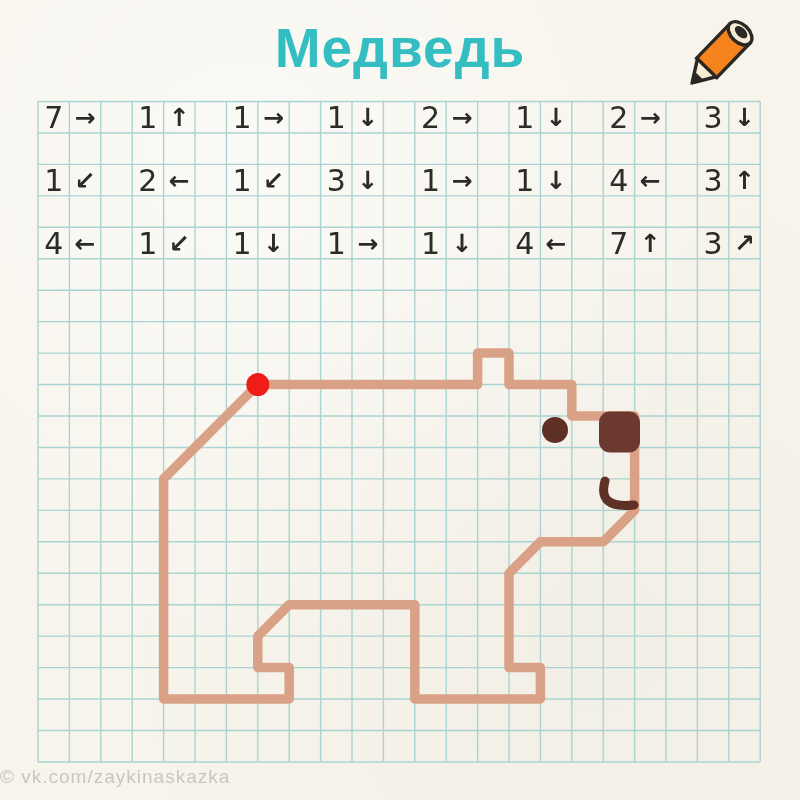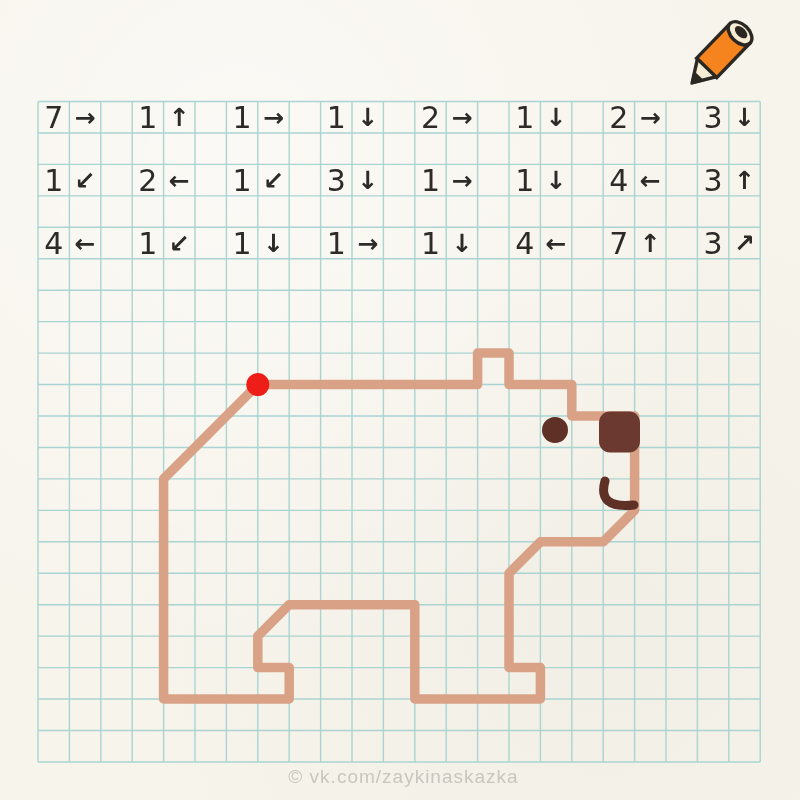--- a/index.html
+++ b/index.html
@@ -28,23 +28,22 @@
   .instructions{position:absolute;left:0;top:0;width:800px;height:800px;pointer-events:none;}
   .cellglyph{
     position:absolute;transform:translate(-50%,-50%);
     font-family:"DejaVu Sans", sans-serif;
     color:var(--ink,#2d2b28);white-space:nowrap;
   }
   .num{font-size:30px;}
   .arr{font-size:25px;font-weight:700;}
   .watermark{
     position:absolute;left:0;right:0;top:766px;
-    text-align:center;font-size:19px;letter-spacing:1px;
+    text-align:left;font-size:19px;letter-spacing:1px;
     color:var(--watermark,#cac6be);
-    padding-left:7px;
   }
 </style>
 </head>
 <body>
 
 <div class="page">
 
   <svg class="scene" viewBox="0 0 800 800" xmlns="http://www.w3.org/2000/svg">
       <line x1="38" y1="101.5" x2="38" y2="761.9499999999999" stroke="#a9d4d2" stroke-width="1.4"></line>
       <line x1="69.4" y1="101.5" x2="69.4" y2="761.9499999999999" stroke="#a9d4d2" stroke-width="1.4"></line>
@@ -92,20 +91,21 @@
       <line x1="38" y1="699.05" x2="760.1999999999999" y2="699.05" stroke="#a9d4d2" stroke-width="1.4"></line>
       <line x1="38" y1="730.5" x2="760.1999999999999" y2="730.5" stroke="#a9d4d2" stroke-width="1.4"></line>
       <line x1="38" y1="761.9499999999999" x2="760.1999999999999" y2="761.9499999999999" stroke="#a9d4d2" stroke-width="1.4"></line>
       <polygon points="257.8,384.6 477.6,384.6 477.6,353.1 509.0,353.1 509.0,384.6 571.8,384.6 571.8,416.0 634.6,416.0 634.6,510.3 603.2,541.8 540.4,541.8 509.0,573.3 509.0,667.6 540.4,667.6 540.4,699.0 414.8,699.0 414.8,604.7 289.2,604.7 257.8,636.1 257.8,667.6 289.2,667.6 289.2,699.0 163.6,699.0 163.6,478.9" fill="none" stroke="#d9a287" stroke-width="9.5" stroke-linejoin="round" stroke-linecap="round"></polygon>
       <rect x="599" y="411.5" width="41" height="41" rx="11" fill="#6b392f"></rect>
       <circle cx="555" cy="430" r="13" fill="#5f3026"></circle>
       <path d="M 605 481 Q 597 509 634 505" fill="none" stroke="#5f3026" stroke-width="9" stroke-linecap="round"></path>
       <circle cx="257.79999999999995" cy="384.55" r="11.5" fill="#ee1d18"></circle>
     </svg>
 
+  <div class="title">Медведь</div>
 
   <svg class="pencil" viewBox="0 0 104 96" xmlns="http://www.w3.org/2000/svg">
     <g transform="translate(54,48) rotate(-46)">
       <path class="wood" d="M -21 -13.5 L -43 0 L -21 13.5 Z"></path>
       <path class="lead" d="M -33 -7.5 L -45.5 0 L -33 7.5 Z"></path>
       <rect class="body" x="-22" y="-14" width="48" height="28"></rect>
       <ellipse class="cap" cx="26" cy="0" rx="9" ry="14"></ellipse>
       <ellipse class="capin" cx="27.5" cy="0" rx="4.5" ry="7.5"></ellipse>
     </g>
   </svg>

